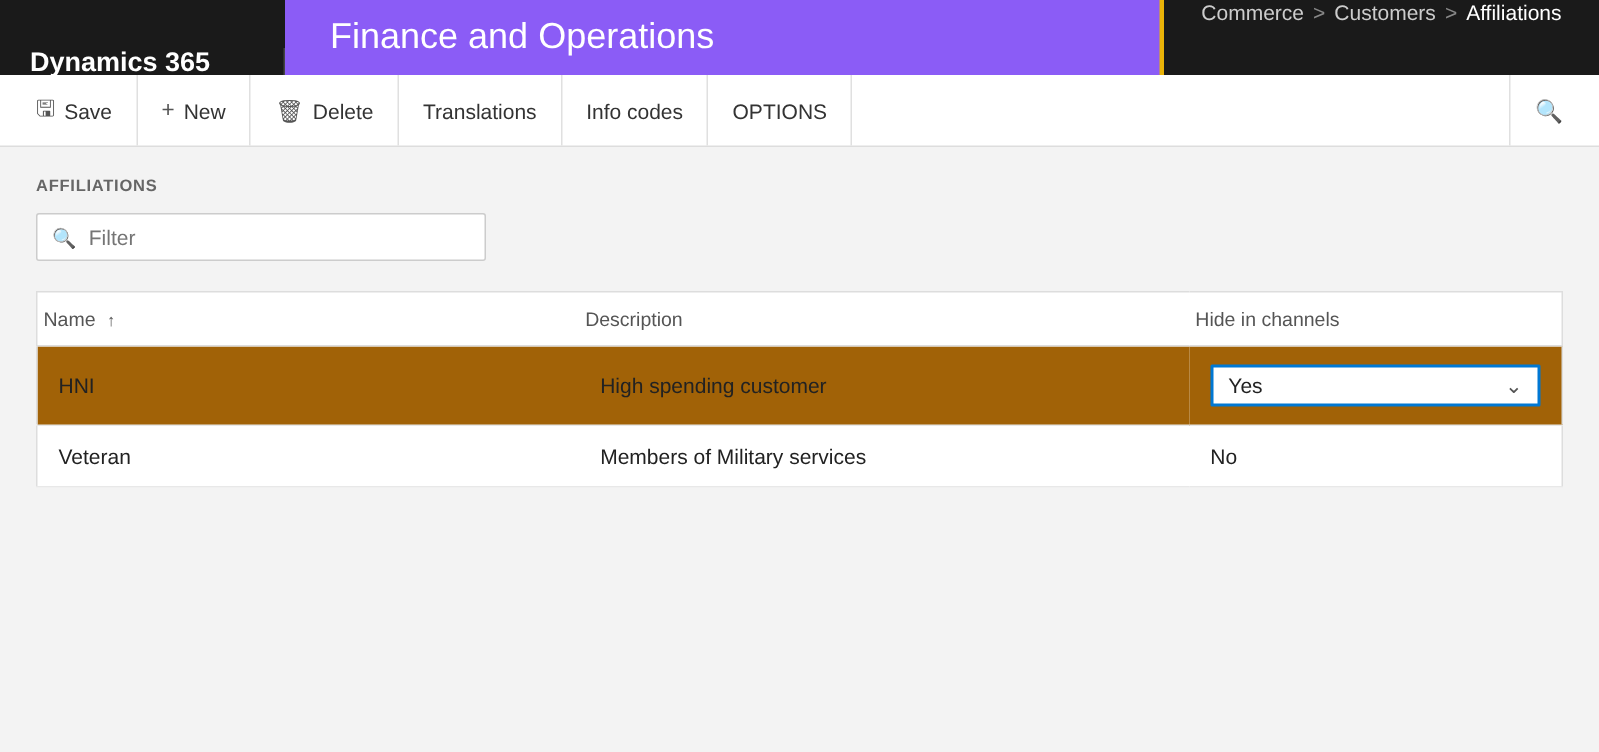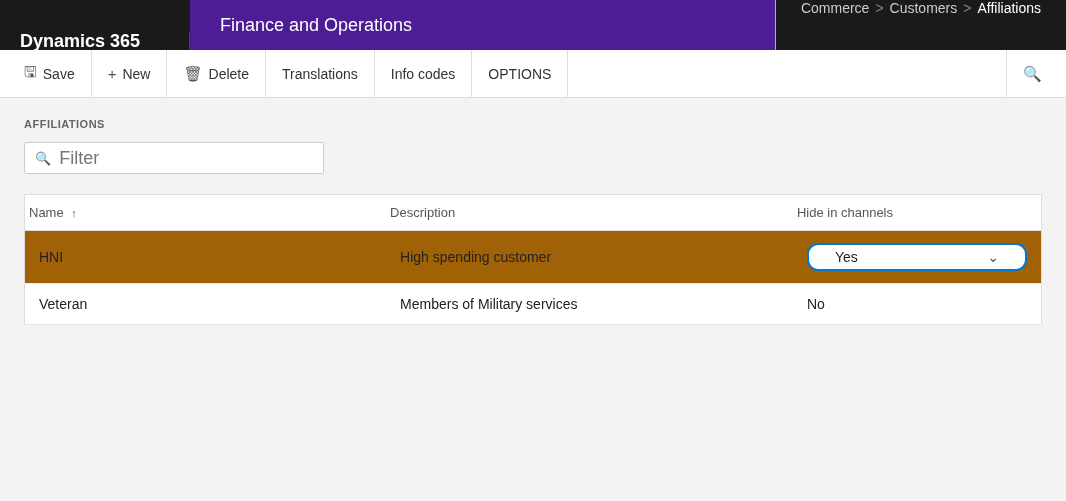--- a/index.html
+++ b/index.html
@@ -18,27 +18,27 @@
       display: flex;
       align-items: center;
       padding: 0 20px;
       font-size: 18px;
       font-weight: 600;
       border-right: 1px solid #444;
       min-width: 190px;
       margin-top: 32px;
     }
     .header-app {
-      background: #4c1d95;
+      background: #8b5cf6;
       display: flex;
       align-items: center;
       padding: 0 30px;
-      font-size: 18px;
+      font-size: 24px;
       font-weight: 400;
-      border-right: 1px solid #eab308;
+      border-right: 3px solid #eab308;
       flex: 1;
     }
     .header-breadcrumb {
       display: flex;
       align-items: flex-start;
       padding: 0 25px;
       font-size: 14px;
       color: #ccc;
       gap: 6px;
     }
@@ -114,21 +114,21 @@
       margin-bottom: 20px;
       gap: 8px;
     }
     .filter-icon {
       color: #888;
       font-size: 13px;
     }
     .filter-input {
       border: none;
       outline: none;
-      font-size: 18px;
+      font-size: 14px;
       color: #a16207;
       width: 100%;
       background: transparent;
     }
 
     
     .data-table {
       width: 100%;
       border-collapse: collapse;
       background: #fff;
@@ -163,22 +163,22 @@
     .row-selected td {
       background: #a16207;
     }
 
     
     .dropdown-cell {
       display: flex;
       align-items: center;
       justify-content: space-between;
       border: 2px solid #0078d4;
-      padding: 4px 26px;
-      border-radius: 11px;
+      padding: 4px 10px;
+      border-radius: 1px;
       background: #fff;
       cursor: pointer;
     }
     .dropdown-cell span {
       font-size: 14px;
     }
     .dropdown-arrow {
       font-size: 14px;
       color: #555;
     }

